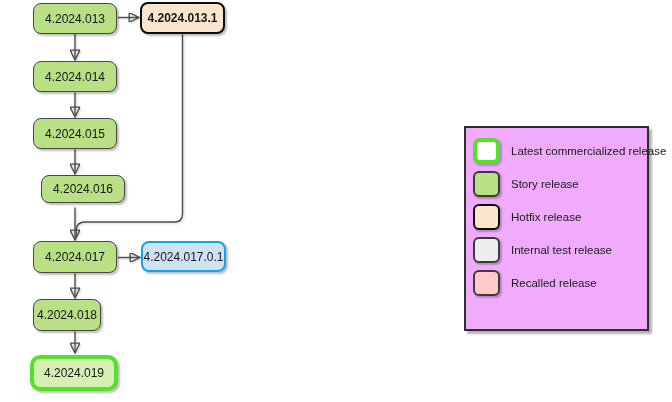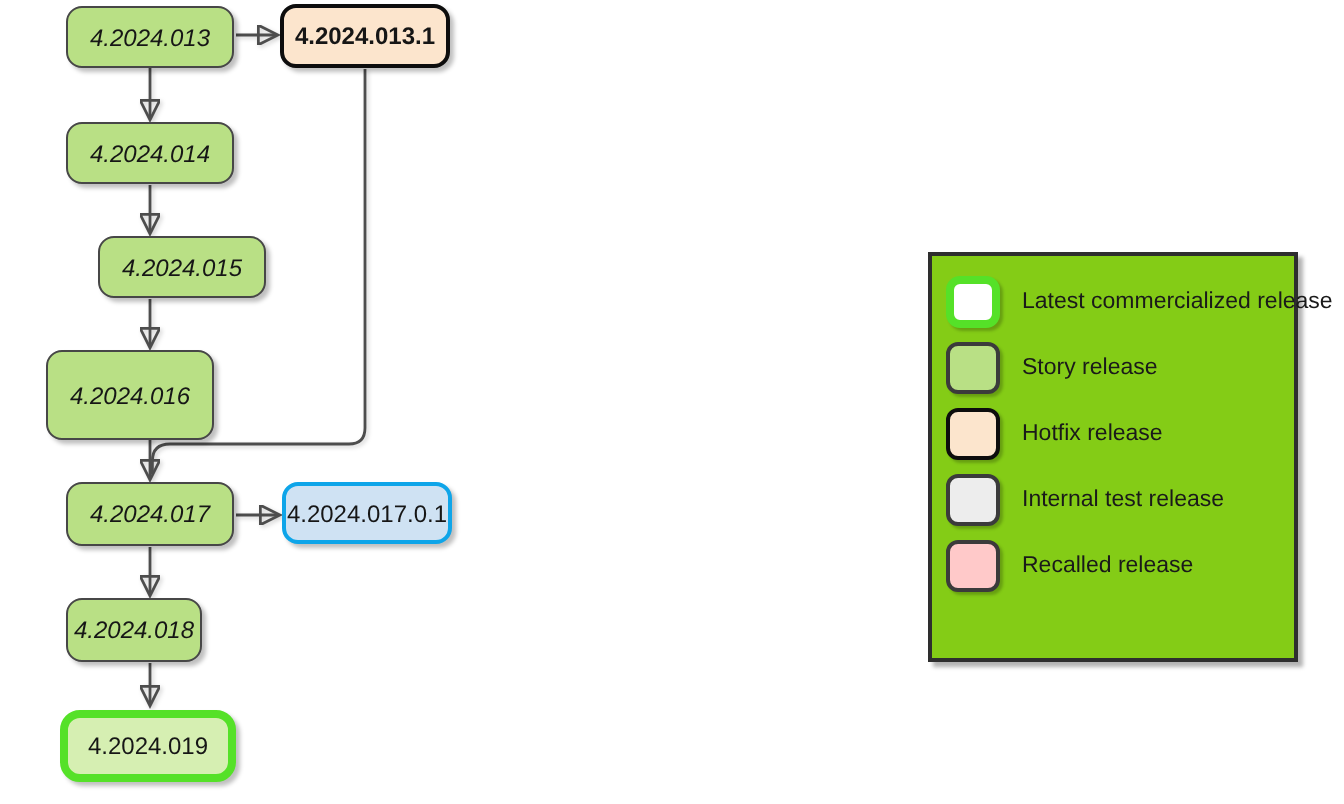--- a/index.html
+++ b/index.html
@@ -10,29 +10,29 @@
   .edges{filter:drop-shadow(1.5px 1.5px 1px rgba(0,0,0,0.18));}
 
   .node{
     position:absolute; box-sizing:border-box;
     display:flex; align-items:center; justify-content:center;
     border-radius:8px; font-size:12px; color:#161616;
     border:1.6px solid var(--node-border,#474747);
     box-shadow:2px 2px 2px rgba(0,0,0,0.25);
     white-space:nowrap;
   }
-  .node.story{background:var(--story-fill,#b9e085);font-style:italic;}
+  .node.story{background:var(--story-fill,#b9e085);}
   .node.hotfix{background:var(--hotfix-fill,#fce5cd); border:2px solid #0d0d0d;}
   .node.rapid{background:var(--rapid-fill,#cfe2f3); border:2px solid #0ea5e9;}
   .node.latest{background:var(--latest-fill,#d6efb2); border:4px solid var(--latest-border,#55e128); border-radius:10px;text-align:center;}
 
   .legend{
     position:absolute; box-sizing:border-box;
     left:464px; top:126px; width:185px; height:205px;
-    background:#84cc16; border:2px solid #2e2e2e;
+    background:#f0abfc; border:2px solid #2e2e2e;
     box-shadow:2.5px 2.5px 2px rgba(0,0,0,0.3);
     padding:6px 0 0 7px;
     text-align:center;
   }
   .legend-row{display:flex; align-items:center; height:33px;}
   .swatch{
     box-sizing:border-box; width:27px; height:26px; border-radius:6px;
     border:2px solid #3b3b3b; flex:0 0 auto;
     box-shadow:1.5px 1.5px 1.5px rgba(0,0,0,0.22);
   }
@@ -64,22 +64,22 @@
       <path d="M182.5,34.5 V214 Q182.5,222 174.5,222 H85 Q76.2,222 76.2,230.5 V237"></path>
       <path d="M118,257.5 H139" marker-end="url(#arrow)"></path>
       <path d="M75,273.5 V297" marker-end="url(#arrow)"></path>
       <path d="M75,331.5 V352" marker-end="url(#arrow)"></path>
     </g>
   </svg>
 
   <div class="node story" style="left:33px;  top:3px;   width:84px; height:31px;">4.2024.013</div>
   <div class="node hotfix" style="left:140px; top:2px;   width:85px; height:32px;font-weight:bold;">4.2024.013.1</div>
   <div class="node story" style="left:33px;  top:61px;  width:84px; height:31px;text-align:center;">4.2024.014</div>
-  <div class="node story" style="left:33px;  top:118px; width:84px; height:31px;margin-left:16px;">4.2024.015</div>
-  <div class="node story" style="left:23px;  top:175px; width:84px; height:45px;">4.2024.016</div>
+  <div class="node story" style="left:33px;  top:118px; width:84px; height:31px;">4.2024.015</div>
+  <div class="node story" style="left:41px;  top:175px; width:84px; height:28px;">4.2024.016</div>
   <div class="node story" style="left:33px;  top:241px; width:84px; height:32px;">4.2024.017</div>
   <div class="node rapid" style="left:141px; top:241px; width:85px; height:31px;">4.2024.017.0.1</div>
   <div class="node story" style="left:33px;  top:299px; width:68px; height:32px;">4.2024.018</div>
   <div class="node latest" style="left:30px;  top:355px; width:88px; height:36px;">4.2024.019</div>
 
   <div class="legend">
     <div class="legend-row">
       <span class="swatch latest"></span>
       <span class="legend-label">Latest commercialized release</span>
     </div>

